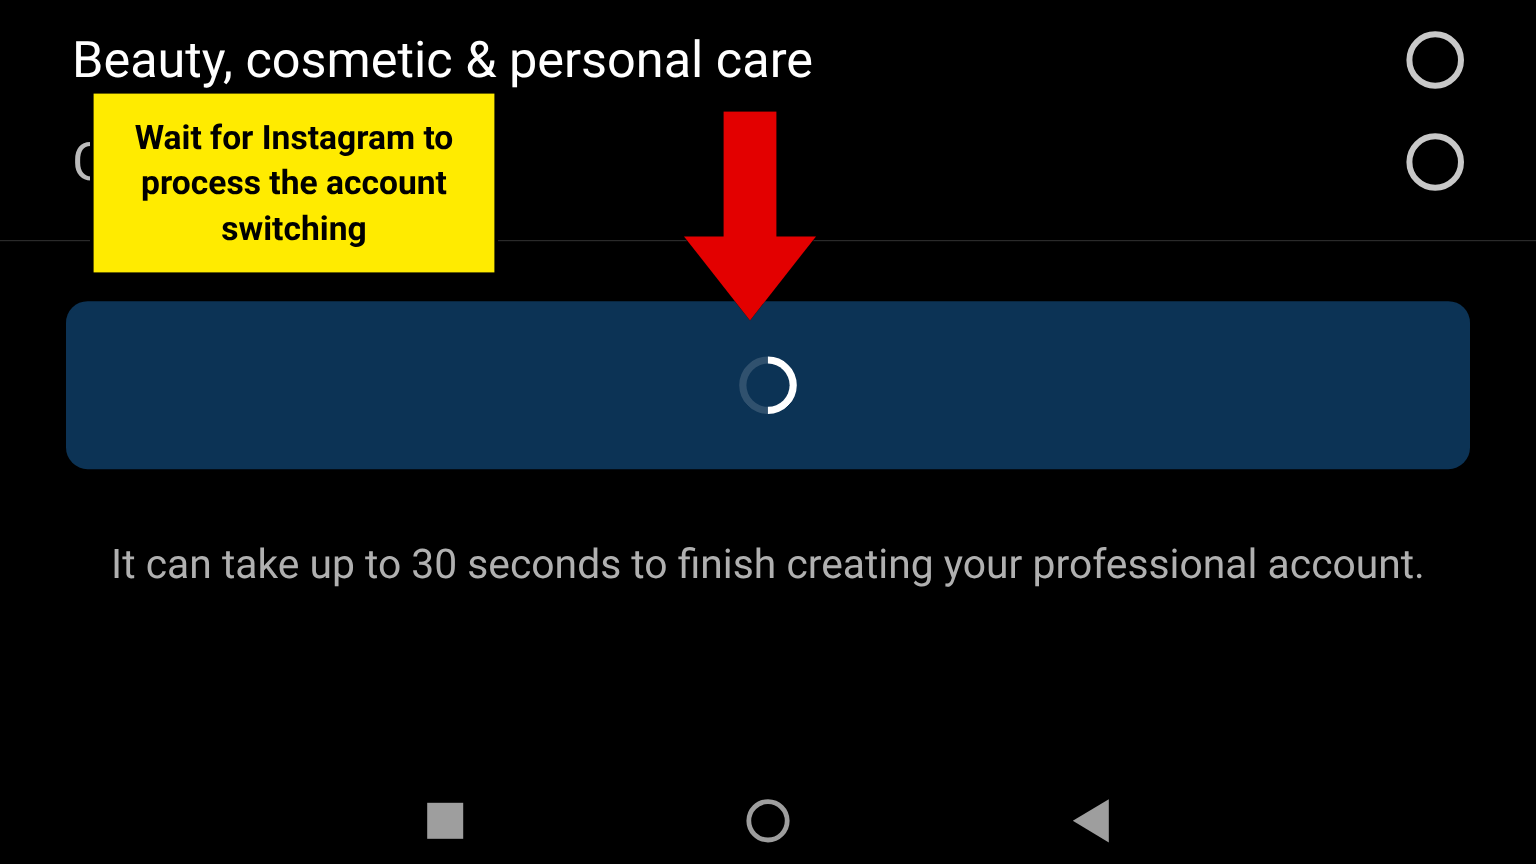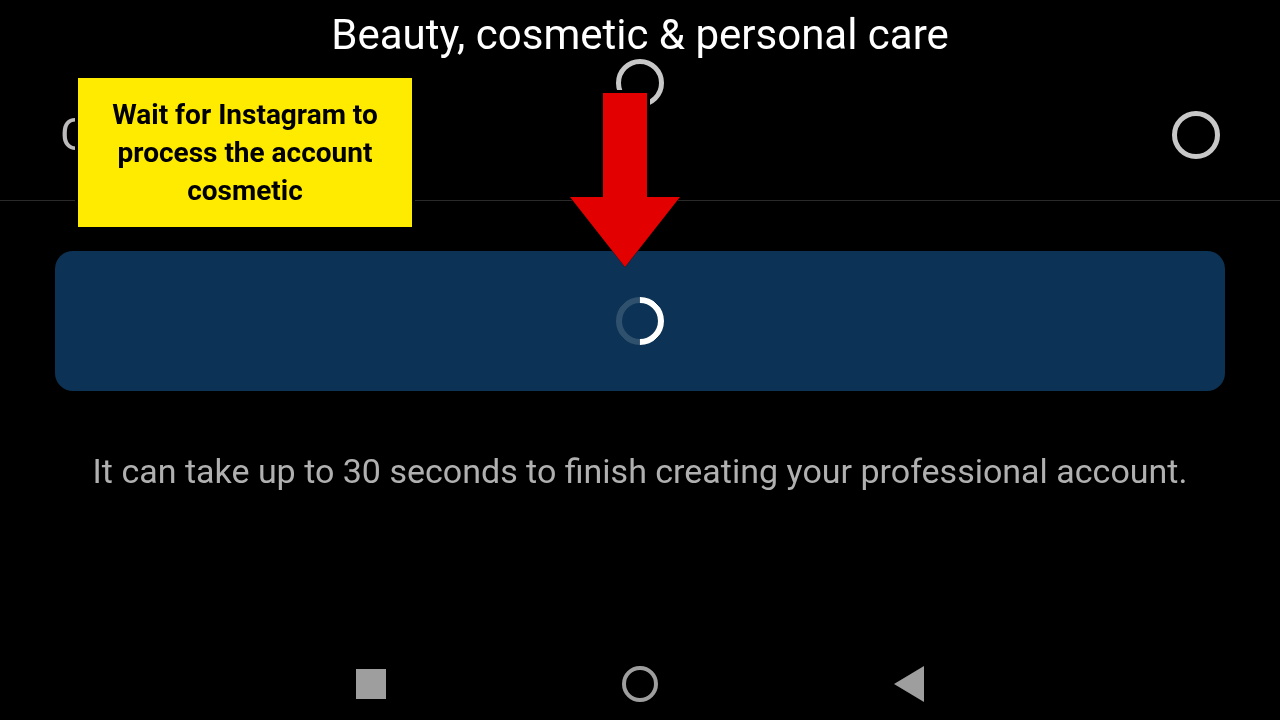--- a/index.html
+++ b/index.html
@@ -17,21 +17,20 @@
     }
     .category-row {
       display: flex;
       align-items: center;
       justify-content: space-between;
       padding: 0 60px;
       height: 90px;
     }
     .category-row-1 {
       padding-top: 10px;
-      flex-direction: column;
     }
     .category-label {
       color: #fff;
       font-size: 42px;
       font-weight: 400;
     }
     .radio-circle {
       width: 48px;
       height: 48px;
       border: 5px solid #c8c8c8;
@@ -182,21 +181,21 @@
 
 <div class="info-text">It can take up to 30 seconds to finish creating your professional account.</div>
 
 <div class="nav-bar">
   <div class="nav-square"></div>
   <div class="nav-circle"></div>
   <div class="nav-triangle"></div>
 </div>
 
 <div class="callout">
-  <div class="callout-text">Wait for Instagram to process the account cosmetic</div>
+  <div class="callout-text">Wait for Instagram to process the account switching</div>
 </div>
 
 <div class="arrow-down">
   <div class="arrow-wrapper">
     <div class="arrow-body"></div>
     <div class="arrow-head"></div>
   </div>
 </div>
 
 </body></html>

